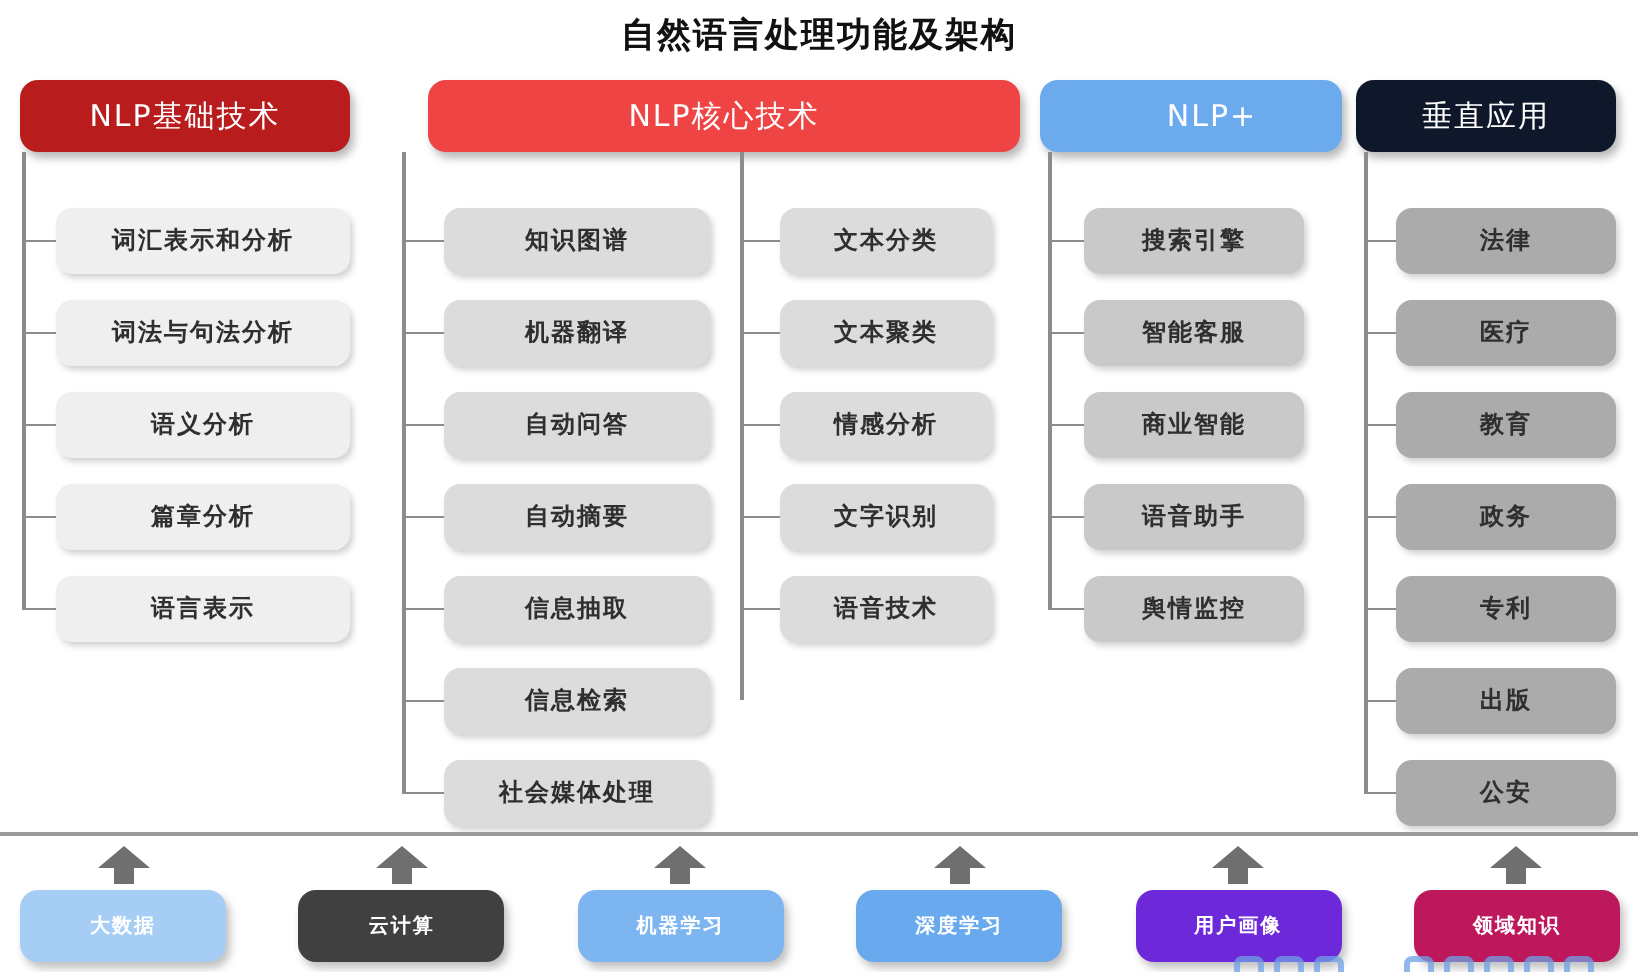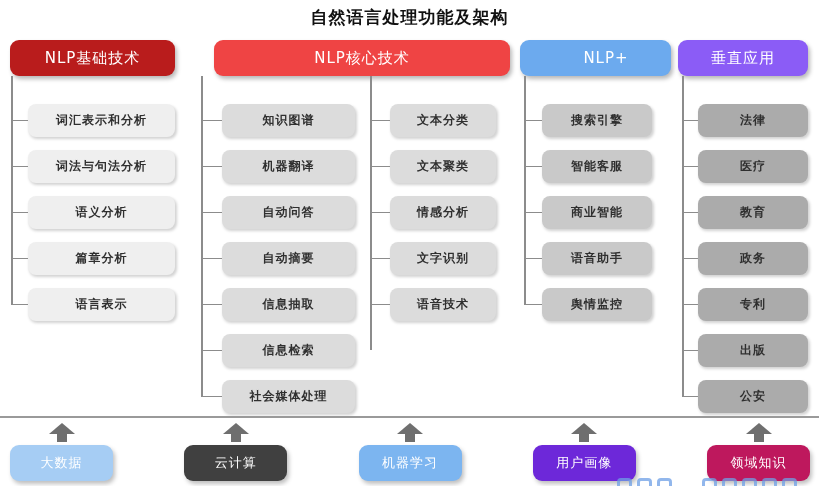--- a/index.html
+++ b/index.html
@@ -38,38 +38,38 @@
     position:absolute;left:0;right:0;top:423px;
     display:flex;justify-content:space-between;padding:0 9px 0 10px;box-sizing:border-box;
   }
   .fcell{width:103px;display:flex;flex-direction:column;align-items:center;}
   .arrow .head{width:0;height:0;border-left:13px solid transparent;border-right:13px solid transparent;
     border-bottom:11px solid var(--arrow-color,#6f6f6f);margin:0 auto;}
   .arrow .stem{width:10px;height:8px;background:var(--arrow-color,#6f6f6f);margin:0 auto;}
   .fbox{
     margin-top:3px;width:100%;height:36px;border-radius:9px;
     display:flex;align-items:center;justify-content:center;
-    color:var(--header-text-color,#fff);font-size:13px;font-weight:400;
+    color:var(--header-text-color,#fff);font-size:10px;font-weight:700;
     box-shadow:2px 3px 4px rgba(0,0,0,.25);
     letter-spacing:1px;
   }
   .wm{position:absolute;bottom:0;height:8px;overflow:hidden;display:flex;gap:5px;opacity:.75;}
   .wm span{display:block;width:15px;height:16px;border:3px solid #6ea0e6;border-radius:4px;box-sizing:border-box;}
 </style>
 </head>
 <body>
 
 <div class="stage">
 
   <div class="title">自然语言处理功能及架构</div>
 
   <div class="hdr" style="left: 10px; top: 40px; width: 165px; background: #b91c1c;">NLP基础技术</div>
   <div class="hdr" style="left: 214px; top: 40px; width: 296px; background: #ef4444;">NLP核心技术</div>
   <div class="hdr" style="left: 520px; top: 40px; width: 130px; background: rgb(108, 170, 238); padding-left: 21px;">NLP+</div>
-  <div class="hdr" style="left: 678px; top: 40px; width: 130px; background: #8b5cf6;">垂直应用</div>
+  <div class="hdr" style="left: 678px; top: 40px; width: 130px; background: #0f172a;">垂直应用</div>
 
   <div class="vline" style="left:11px;top:76px;height:229px"></div>
   <div class="vline" style="left:201px;top:76px;height:320px"></div>
   <div class="vline" style="left:370px;top:76px;height:274px"></div>
   <div class="vline" style="left:524px;top:76px;height:229px"></div>
   <div class="vline" style="left:682px;top:76px;height:320px"></div>
 
   <div class="list" style="left: 28px; top: 104px; width: 147px; --tick: 17px; --item-bg: #efefef;">
 
   <div class="item">词汇表示和分析</div>
@@ -140,20 +140,27 @@
       </div>
 
       <div class="fcell">
         <div class="arrow">
           <div class="head"></div>
           <div class="stem"></div>
         </div>
         <div class="fbox" style="background: rgb(124, 181, 240);">机器学习</div>
       </div>
 
+      <div class="fcell">
+        <div class="arrow">
+          <div class="head"></div>
+          <div class="stem"></div>
+        </div>
+        <div class="fbox" style="background: rgb(105, 169, 238);">深度学习</div>
+      </div>
 
       <div class="fcell">
         <div class="arrow">
           <div class="head"></div>
           <div class="stem"></div>
         </div>
         <div class="fbox" style="background: #6d28d9;">用户画像</div>
       </div>
 
       <div class="fcell">

